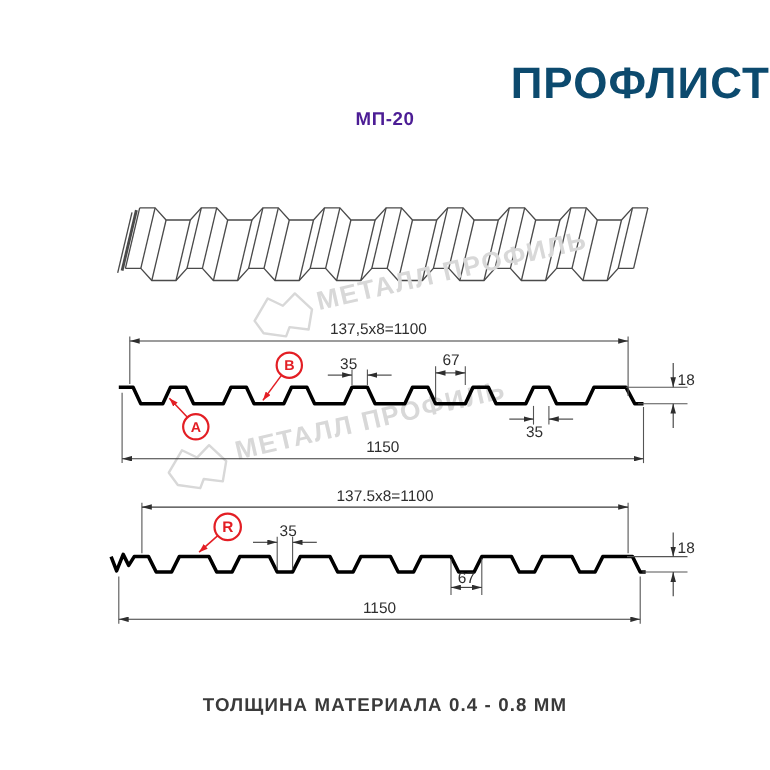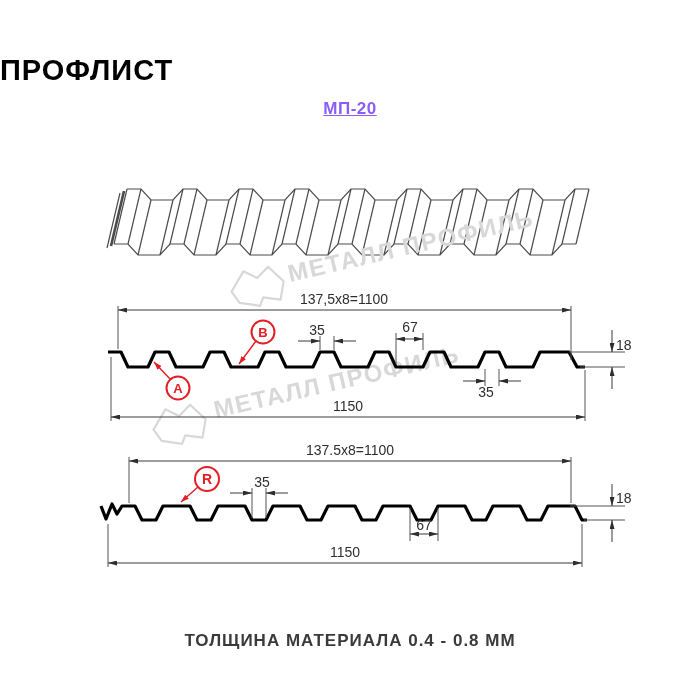--- a/index.html
+++ b/index.html
@@ -1,20 +1,20 @@
 <!DOCTYPE html>
 <html style="--red: #e31e24; --dim: #3a3a3a; --wm: #d8d8d8;"><head>
 <meta charset="utf-8">
 <style>
   html,body{margin:0;padding:0;background:#ffffff;width:700px;height:700px;overflow:hidden;}
   body{font-family:"Liberation Sans", sans-serif;position:relative;}
-  .hdr-title{position:absolute;left:0;right:0;top:54px;text-align:left;
-    font-size:29px;font-weight:bold;letter-spacing:1px;color:#000000;}
+  .hdr-title{position:absolute;left:0;right:0;top:54px;text-align:right;
+    font-size:40px;font-weight:bold;letter-spacing:1px;color:#0c4a6e;}
   .hdr-sub{position:absolute;left:0;right:0;top:99px;text-align:center;
-    font-size:17px;font-weight:bold;letter-spacing:.5px;color:#8b5cf6;text-decoration:underline;}
+    font-size:17px;font-weight:bold;letter-spacing:.5px;color:#4c1d95;}
   .footer-note{position:absolute;left:0;right:0;top:615px;text-align:center;
     font-size:17px;font-weight:bold;letter-spacing:1px;color:#3a3a3a;margin-top:16px;}
   svg#canvas{position:absolute;left:0;top:0;}
   .profile{stroke:#000000;stroke-width:3.2;fill:none;stroke-linejoin:round;}
   .dim{stroke:var(--dim,#3a3a3a);stroke-width:1;fill:none;}
   .ext{stroke:#555555;stroke-width:1;fill:none;}
   .dim-label{font-family:"Liberation Sans",sans-serif;font-size:14px;fill:#2e2e2e;}
   .w3d{stroke:#4a4a4a;stroke-width:1.2;fill:none;}
   .callout{stroke:var(--red,#e31e24);stroke-width:2;fill:#ffffff;}
   .callout-letter{font-family:"Liberation Sans",sans-serif;font-size:13px;font-weight:bold;

